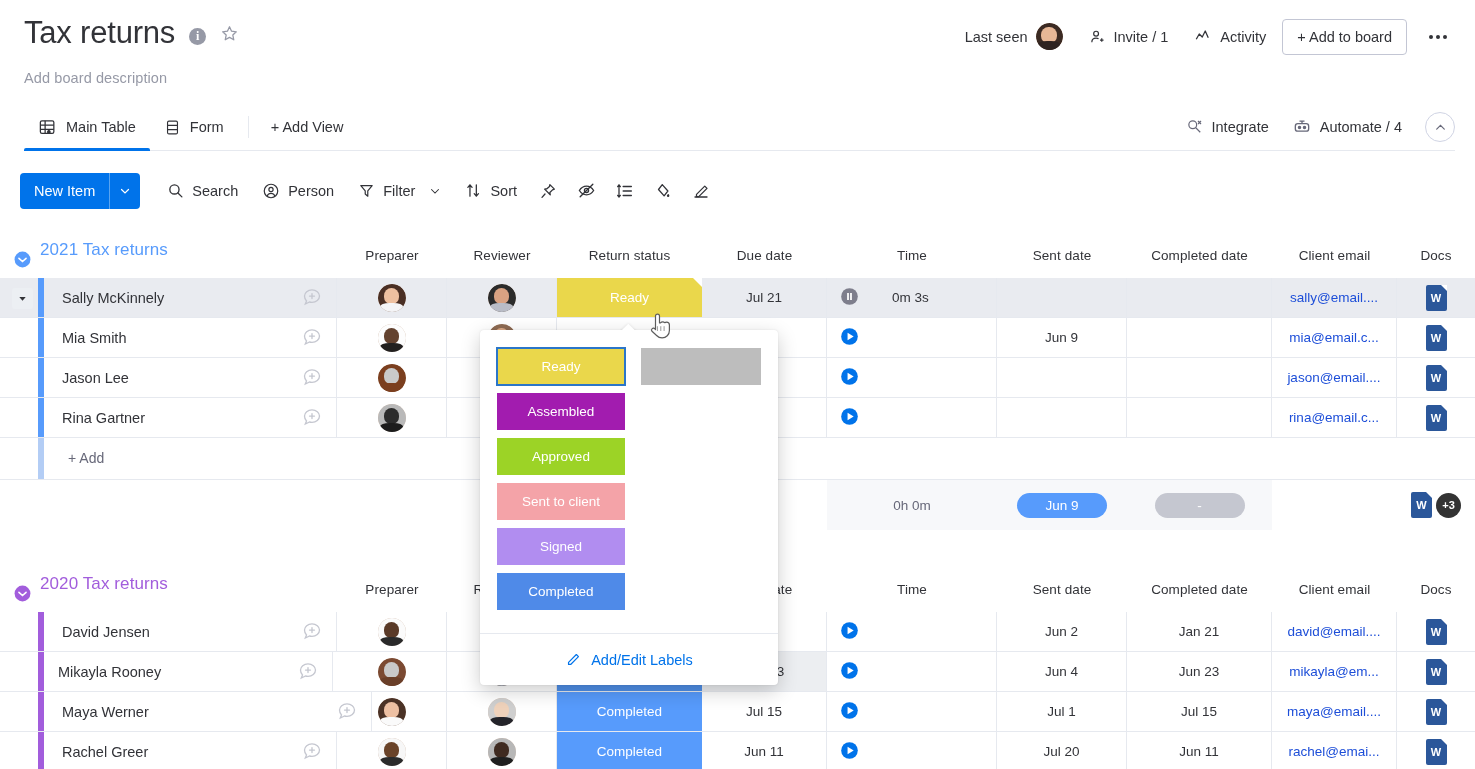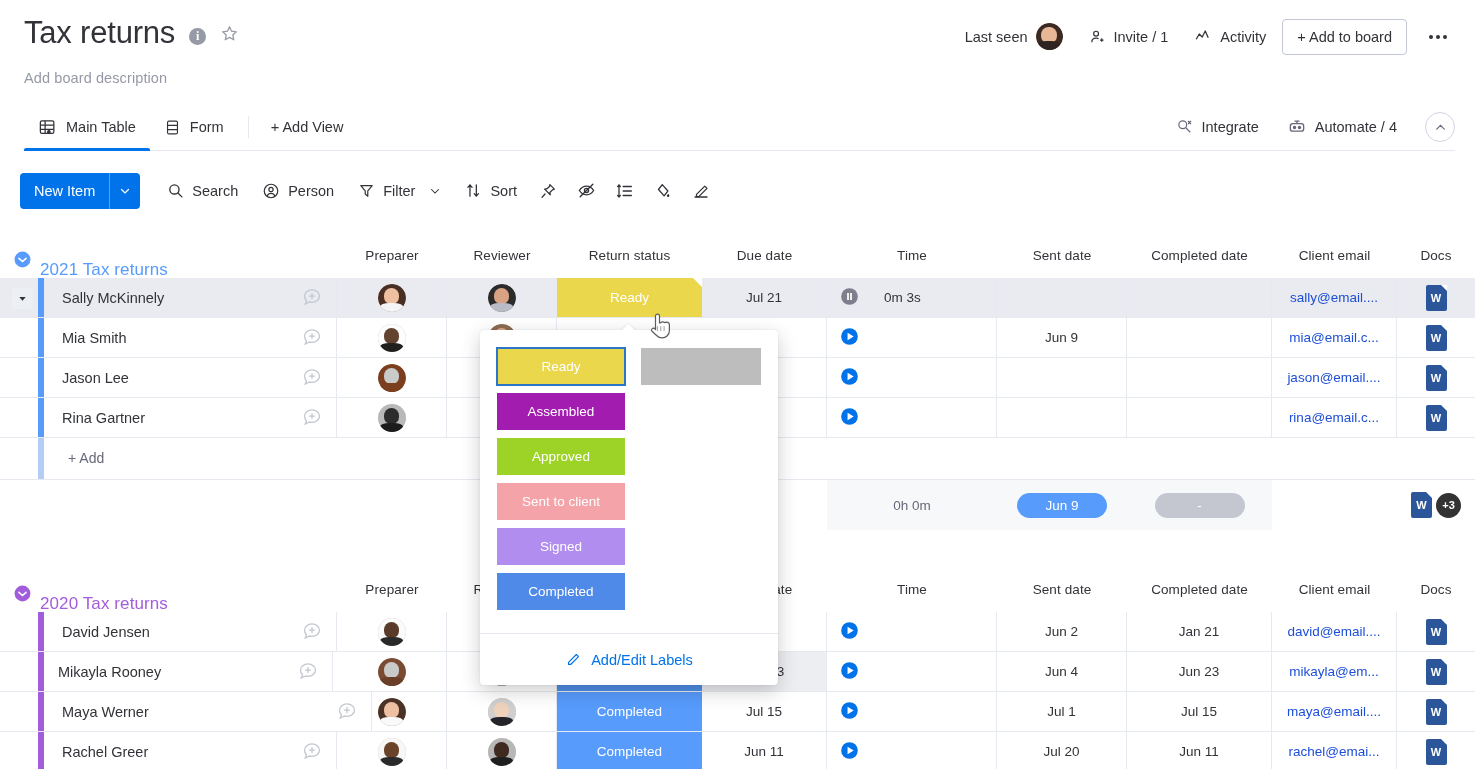--- a/index.html
+++ b/index.html
@@ -55,21 +55,21 @@
   .tab {
     display: flex; align-items: center; gap: 9px; font-size: 14.5px; color: #323338;
     height: 48px; padding: 0 14px; position: relative;
   }
   .tab.active:after {
     content: ""; position: absolute; left: 0; right: 0; bottom: 0; height: 3px;
     background: #0073ea; border-radius: 2px 2px 0 0; z-index: 2;
   }
   .tab-sep { width: 1px; height: 22px; background: #e6e9ef; margin: 0 10px; }
   .addview { display: flex; align-items: center; gap: 6px; font-size: 14.5px; color: #323338; padding: 0 12px; }
-  .view-right { position: absolute; right: 20px; top: 0; height: 48px; display: flex; align-items: center; gap: 8px; }
+  .view-right { position: absolute; right: 20px; top: 0; height: 48px; display: flex; align-items: center; gap: 3px; }
   .vr-item { display: flex; align-items: center; gap: 8px; font-size: 14.5px; color: #323338; padding: 7px 10px; border-radius: 4px; }
   .circle-btn {
     width: 30px; height: 30px; border-radius: 50%; border: 1px solid #d0d4e4;
     display: flex; align-items: center; justify-content: center; background: #fff; margin-left: 10px;
   }
 
   
   .toolbar { position: absolute; left: 20px; top: 172px; display: flex; align-items: center; gap: 2px; }
   .newitem {
     display: flex; align-items: stretch; background: #0073ea; border-radius: 4px;
@@ -86,21 +86,21 @@
 
   
   .grid { position: absolute; left: 0; top: 240px; width: 1475px; height: 529px; overflow: hidden; }
 
   .group-head { position: relative; height: 38px; }
   .group-caret {
     position: absolute; left: 12px; top: 9px; width: 20px; height: 20px; border-radius: 50%;
     display: flex; align-items: center; justify-content: center;
   }
   .group-name {
-    position: absolute; left: 40px; top: 20px; font-size: 17px; font-weight: 400; letter-spacing: 0.1px;
+    position: absolute; left: 40px; top: 0; font-size: 17px; font-weight: 400; letter-spacing: 0.1px;
   }
   .colhdr {
     position: absolute; top: 8px; font-size: 13.5px; color: #323338; text-align: center;
     letter-spacing: 0.1px;
   }
 
   .row { position: relative; height: 40px; border-bottom: 1px solid #e6e9ef; background: #fff; }
   .row.hl { background: #e9ebf0; }
   .rowcolor { position: absolute; left: 38px; top: 0; width: 6px; height: 100%; }
   .collapse-btn {
@@ -426,21 +426,21 @@
             </span>
           </span>
       </div>
       <div class="cell" style="left:557px;width:145px;border-right:none">
         <span class="status" style="background:#ead74b">
           <span>Ready</span>
           <span class="fold"></span>
         </span>
       </div>
       <div class="cell" style="left:702px;width:125px">Jul 21</div>
-      <div class="cell" style="left:827px;width:170px;justify-content:flex-start;padding-left:12px;gap:24px">
+      <div class="cell" style="left:827px;width:170px;justify-content:flex-start;padding-left:12px;gap:32px">
         <span>
           <svg width="21" height="21" viewBox="0 0 24 24">
               <circle cx="12" cy="12" r="9.5" fill="#7e7e8c"></circle>
               <rect x="9.3" y="8" width="2" height="8" fill="#fff"></rect>
               <rect x="12.7" y="8" width="2" height="8" fill="#fff"></rect>
             </svg>
         </span>
         <span>0m 3s</span>
       </div>
       <div class="cell" style="left:997px;width:130px"></div>

